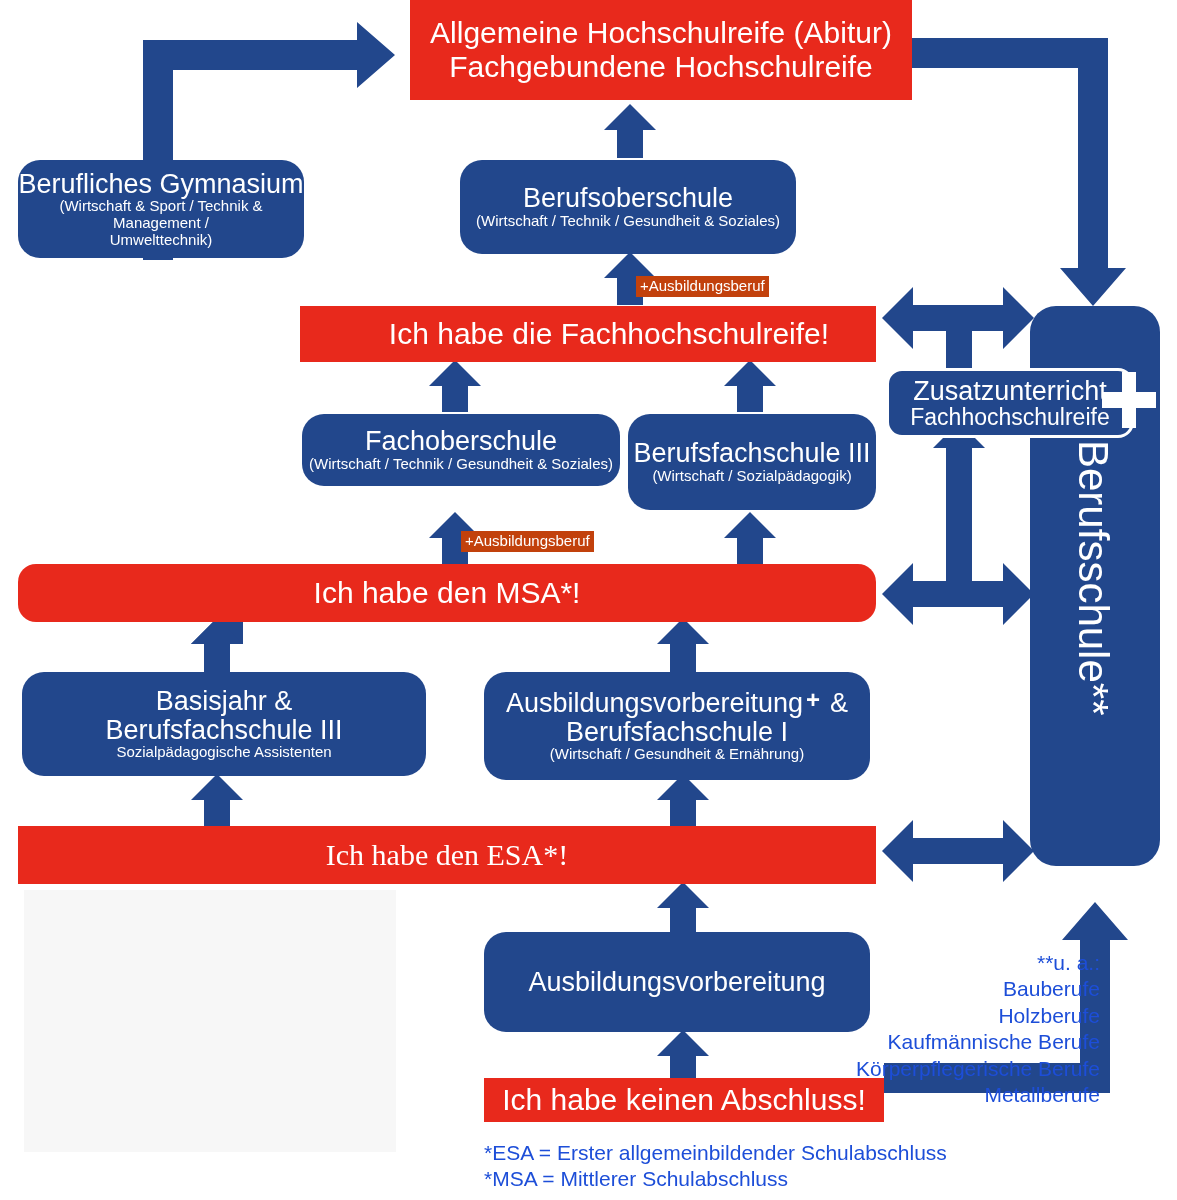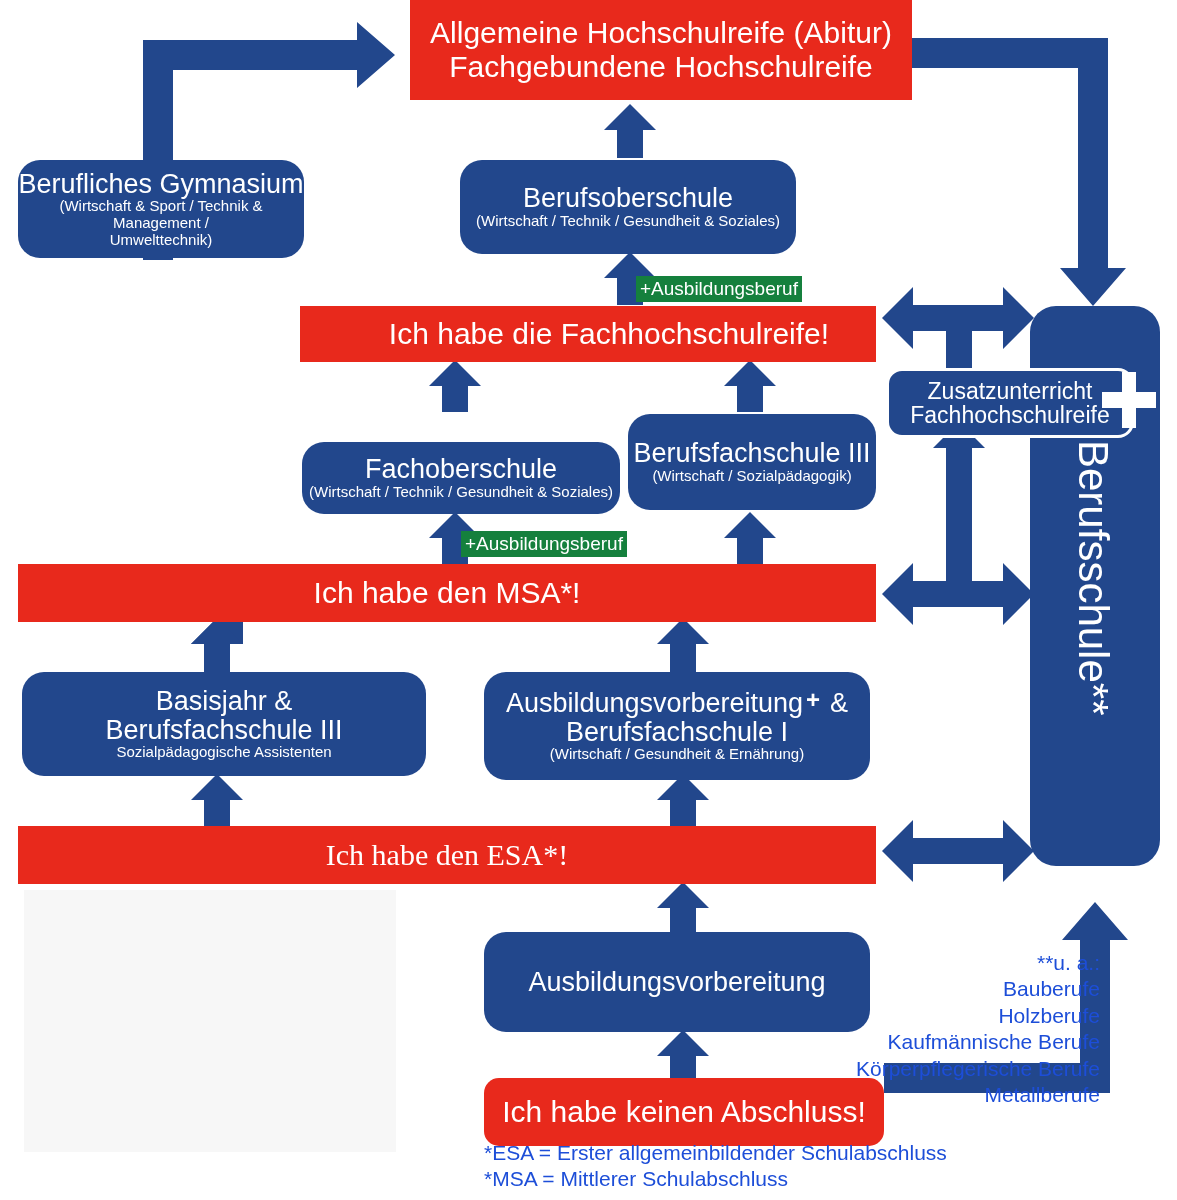--- a/index.html
+++ b/index.html
@@ -5,21 +5,21 @@
   html,body{margin:0;padding:0;background:#ffffff;}
   body{font-family:"Liberation Sans","DejaVu Sans",sans-serif;}
   #stage{position:relative;width:1177px;height:1200px;background:#ffffff;overflow:hidden;}
 
   .red{position:absolute;background:#e8291c;color:#fff;display:flex;align-items:center;justify-content:center;text-align:center;box-sizing:border-box;}
   .blue{position:absolute;background:#22478c;color:#fff;display:flex;flex-direction:column;align-items:center;justify-content:center;text-align:center;box-sizing:border-box;border-radius:22px;}
   .blue .t1{font-size:27px;line-height:1.05;}
   .blue .t2{font-size:15px;line-height:1.12;}
   .red .t1{font-size:30px;line-height:1.12;}
 
-  .tag{position:absolute;background:#15803d;color:#fff;font-size:19px;line-height:1.25;padding:1px 4px;white-space:nowrap;z-index:40;}
+  .tag{position:absolute;background:#c2410c;color:#fff;font-size:15px;line-height:1.25;padding:1px 4px;white-space:nowrap;z-index:40;}
 
   .note{position:absolute;color:#1d4ed8;font-size:21px;line-height:1.26;}
   .note.right{text-align:right;}
 
   .graybox{position:absolute;background:#f7f7f7;}
 
   svg.arrows{position:absolute;left:0;top:0;width:1177px;height:1200px;pointer-events:none;}
   .ar{fill:#22478c;}
 
   .vtext{position:absolute;color:#fff;font-size:42px;white-space:nowrap;
@@ -97,42 +97,42 @@
 
   <div class="red" style="left:300px;top:306px;width:576px;height:56px;padding-left:42px;">
     <div class="t1">Ich habe die Fachhochschulreife!</div>
   </div>
 
   <div class="blue" style="left:1030px;top:306px;width:130px;height:560px;border-radius:26px;">
   </div>
   <div class="vtext" style="left:1117px;top:440px;transform:rotate(90deg);">Berufsschule**</div>
 
   <div class="blue" style="left:886px;top:368px;width:248px;height:70px;border:3px solid #ffffff;border-radius:16px;z-index:20;">
-    <div class="t1" style="font-size:23px;">Zusatzunterricht</div>
+    <div class="t1" style="font-size:27px;">Zusatzunterricht</div>
     <div class="t1" style="font-size:23px;">Fachhochschulreife</div>
   </div>
   <div class="plusbadge" style="left:1100px;top:368px;width:58px;height:64px;z-index:25;">
     <svg viewBox="0 0 58 64" width="58" height="64">
       <path d="M22,4 H36 V24 H56 V40 H36 V60 H22 V40 H2 V24 H22 Z" fill="#ffffff"></path>
     </svg>
   </div>
 
-  <div class="blue" style="left:302px;top:414px;width:318px;height:72px;margin-top:28px;">
+  <div class="blue" style="left:302px;top:414px;width:318px;height:72px;">
     <div class="t1">Fachoberschule</div>
     <div class="t2">(Wirtschaft / Technik / Gesundheit &amp; Soziales)</div>
   </div>
 
   <div class="blue" style="left:628px;top:414px;width:248px;height:96px;">
     <div class="t1">Berufsfachschule III</div>
     <div class="t2">(Wirtschaft / Sozialpädagogik)</div>
   </div>
 
   <div class="tag" style="left:461px;top:531px;">+Ausbildungsberuf</div>
 
-  <div class="red" style="left:18px;top:564px;width:858px;height:58px;">
+  <div class="red" style="left:18px;top:564px;width:858px;height:58px;border-radius:18px;">
     <div class="t1">Ich habe den MSA*!</div>
   </div>
 
   <div class="blue" style="left:22px;top:672px;width:404px;height:104px;">
     <div class="t1">Basisjahr &amp;</div>
     <div class="t1">Berufsfachschule III</div>
     <div class="t2">Sozialpädagogische Assistenten</div>
   </div>
 
   <div class="blue" style="left:484px;top:672px;width:386px;height:108px;">
@@ -146,21 +146,21 @@
   </div>
 
   <div class="red" style="left:18px;top:826px;width:858px;height:58px;font-family:Liberation Serif, serif;">
     <div class="t1">Ich habe den ESA*!</div>
   </div>
 
   <div class="blue" style="left:484px;top:932px;width:386px;height:100px;">
     <div class="t1">Ausbildungsvorbereitung</div>
   </div>
 
-  <div class="red" style="left:484px;top:1078px;width:400px;height:68px;border-radius:15px;">
+  <div class="red" style="left:484px;top:1078px;width:400px;height:44px;">
     <div class="t1">Ich habe keinen Abschluss!</div>
   </div>
 
   <div class="note right" style="left:780px;top:950px;width:320px;">
     <div>**u. a.:</div>
     <div>Bauberufe</div>
     <div>Holzberufe</div>
     <div>Kaufmännische Berufe</div>
     <div>Körperpflegerische Berufe</div>
     <div>Metallberufe</div>

